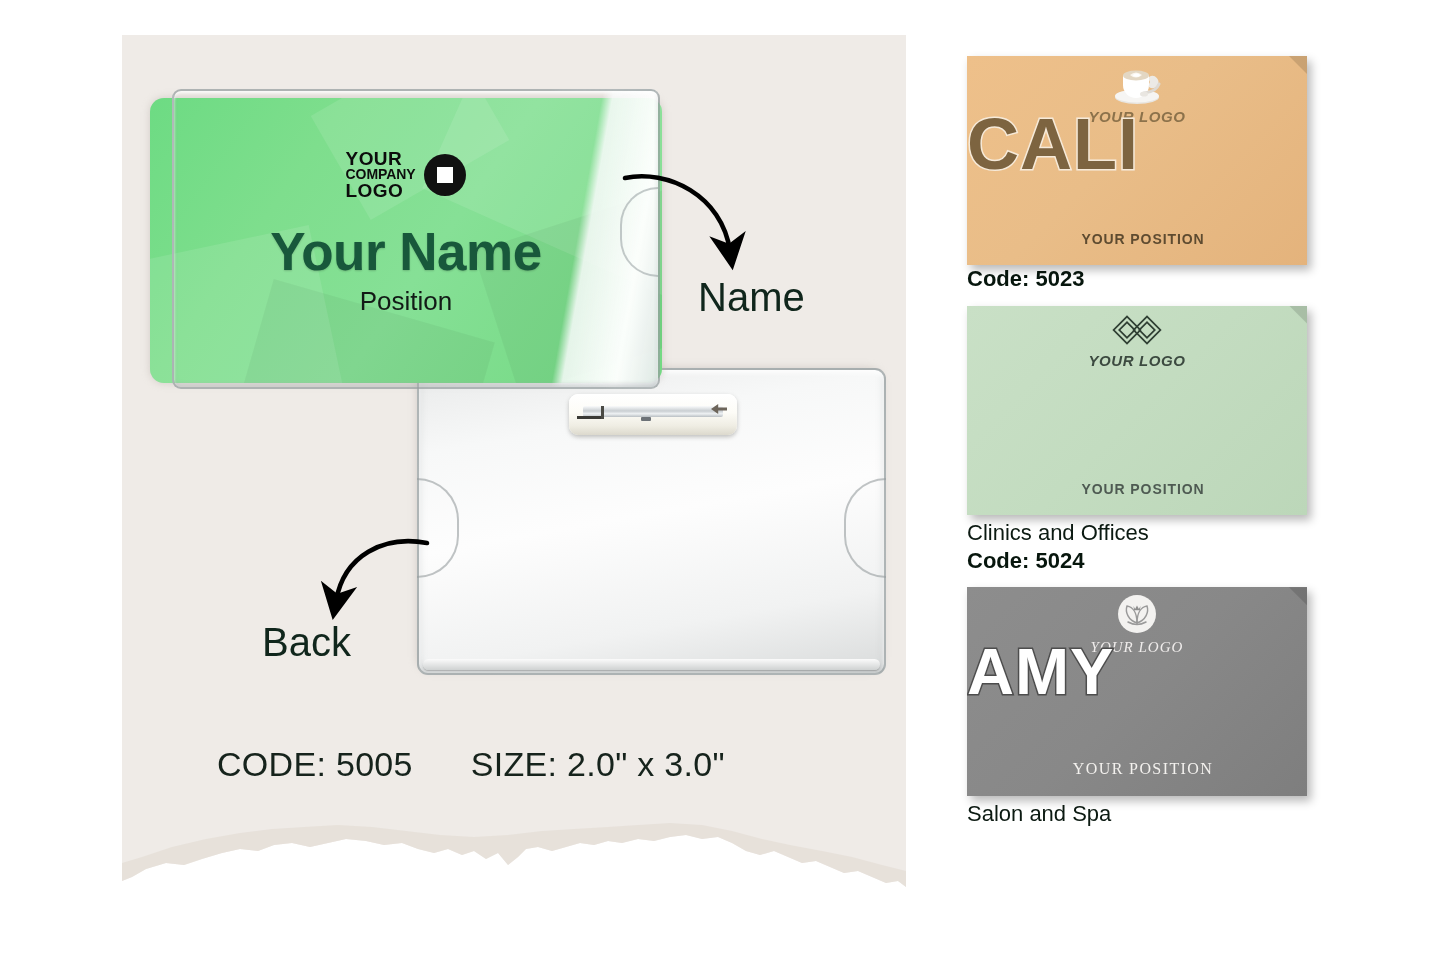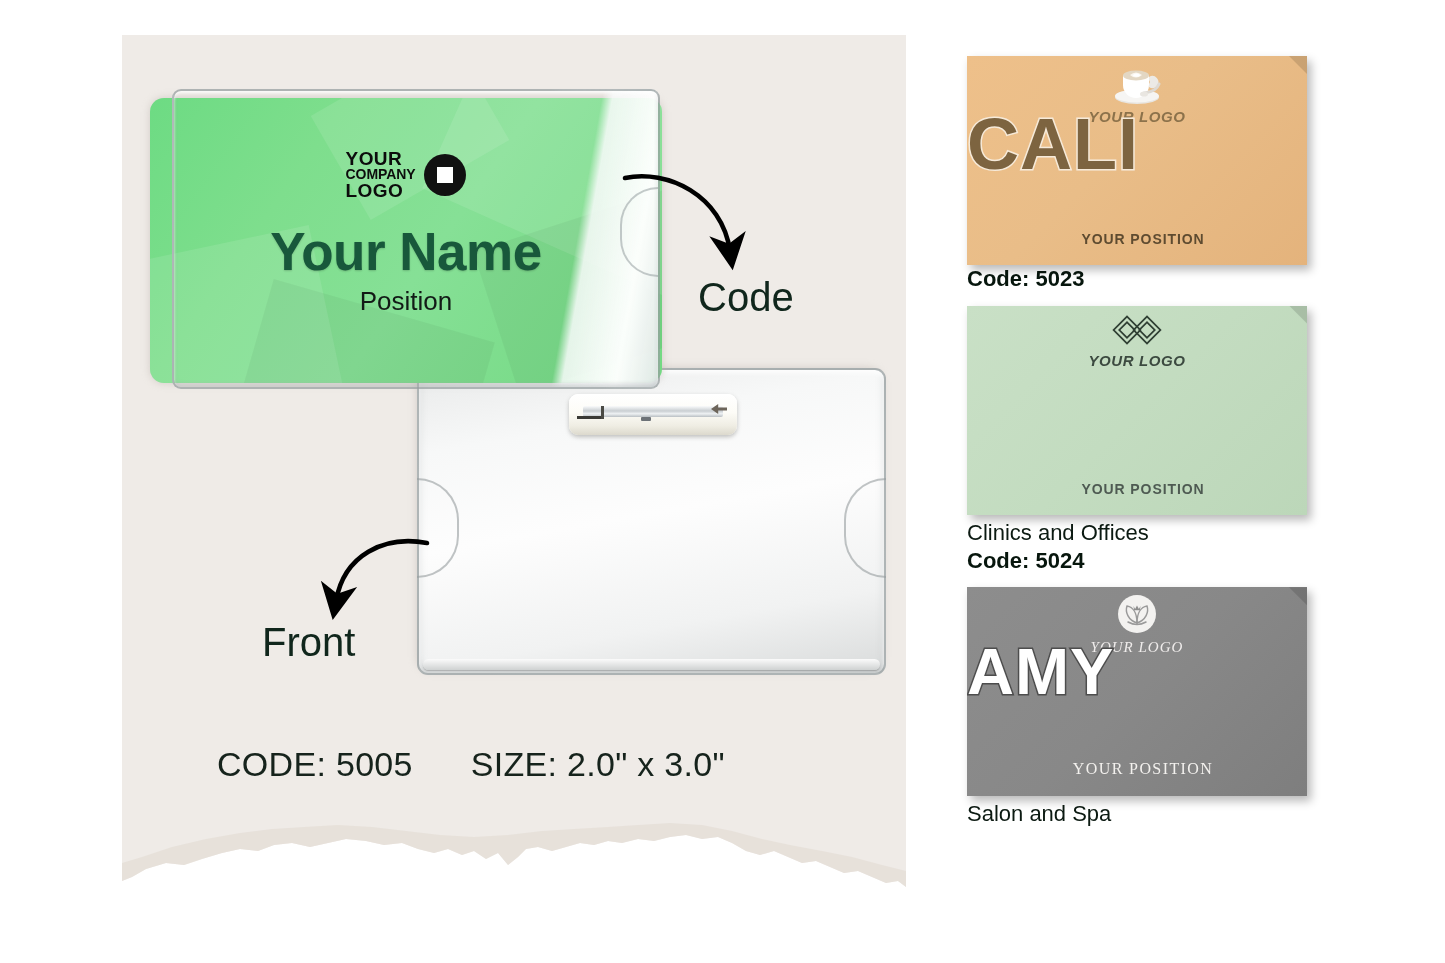--- a/index.html
+++ b/index.html
@@ -195,22 +195,22 @@
   <svg id="arrows" viewBox="0 0 784 888">
     <defs>
       <marker id="ah" markerWidth="9" markerHeight="9" refX="4.2" refY="4.4" orient="auto">
         <path d="M0.4,0.4 L8.4,4.4 L0.4,8.4 L2.6,4.4 Z" fill="#000"></path>
       </marker>
     </defs>
     <path d="M503,143 C545,134 600,160 608,216" fill="none" stroke="#000" stroke-width="4.6" stroke-linecap="round" marker-end="url(#ah)"></path>
     <path d="M305,508 C262,500 222,520 214,566" fill="none" stroke="#000" stroke-width="4.6" stroke-linecap="round" marker-end="url(#ah)"></path>
   </svg>
 
-  <div id="front-label">Code</div>
-  <div id="back-label">Front</div>
+  <div id="front-label">Name</div>
+  <div id="back-label">Back</div>
 
   <div id="specs">
     <span>CODE: 5005</span>
     <span>SIZE: 2.0" x 3.0"</span>
   </div>
 </div>
 
 <div id="right-col">
 
   <div class="sample">

